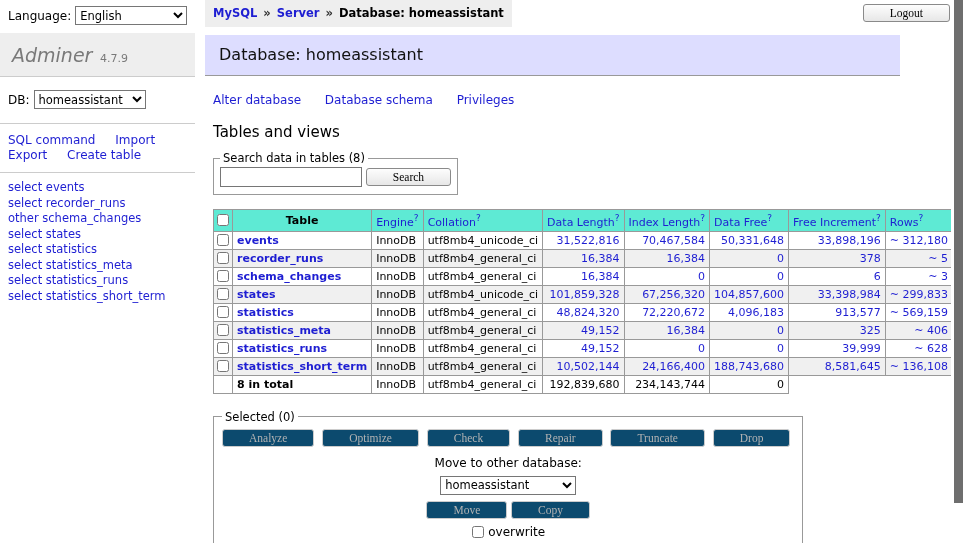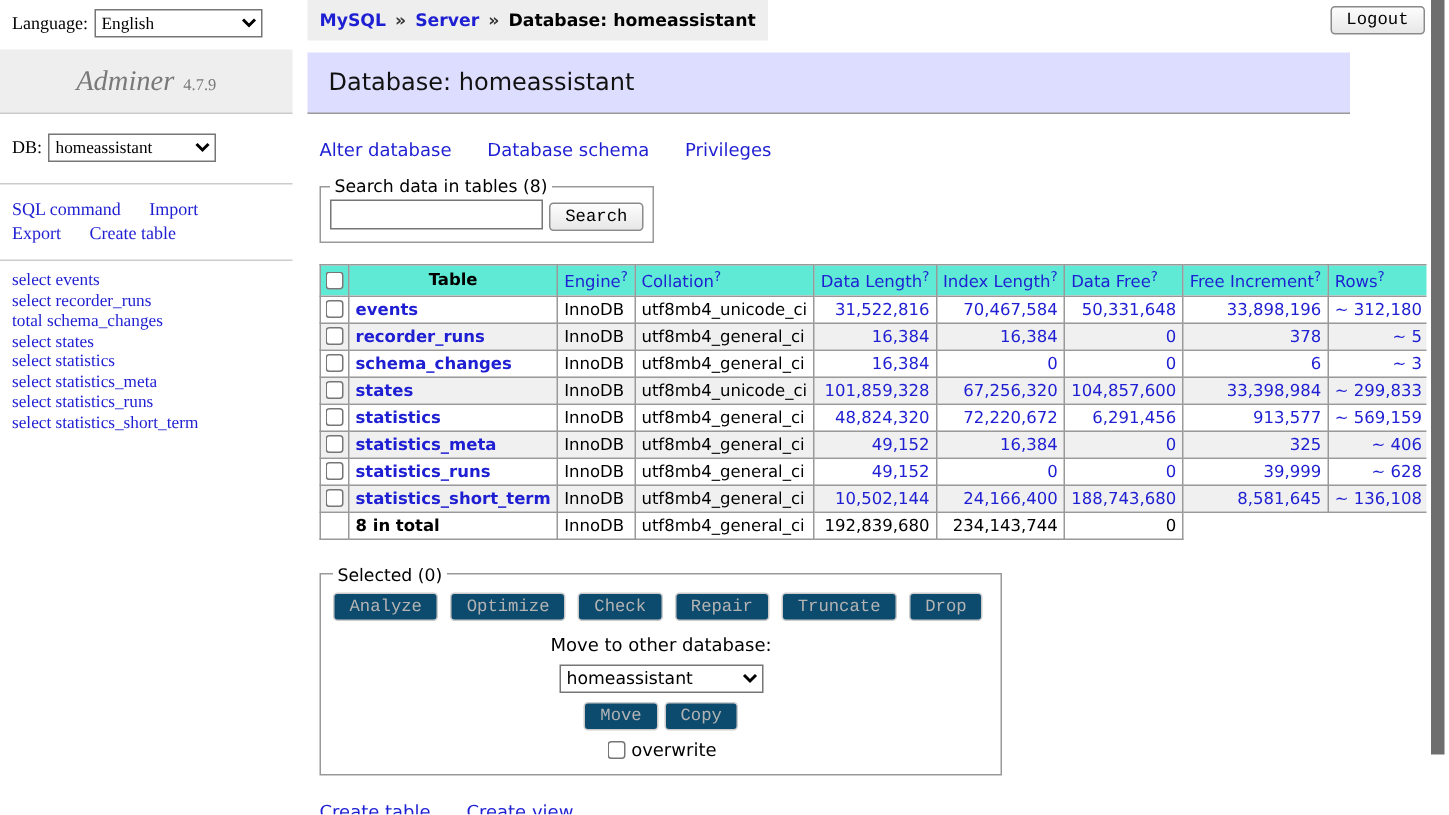--- a/index.html
+++ b/index.html
@@ -8,29 +8,29 @@
     font-family: "DejaVu Sans", sans-serif;
     font-size: 12px;
     color:#000;
     background:#fff;
   }
   .page { position:relative; width:966px; height:543px; overflow:hidden; background:#fff; }
 
   a { color:#1e1ed2; text-decoration:none; cursor:pointer; }
 
   
-  #menu { position:absolute; left:0; top:0; width:195px;font-family:Liberation Serif, serif; }
+  #menu { position:absolute; left:0; top:0; width:195px; }
   .lang-row { margin:0; padding:6px 8px 8px; white-space:nowrap; }
   .lang-row .lbl { margin-right:4px; }
   select {
     font-family:inherit; font-size:11.5px;
     border:1px solid #767676; background:#fff; height:19px;
   }
   .lang-sel { width:112px; }
-  h1 { margin:0; padding:7px 12px 8px; background:#eee; border-bottom:1px solid #ccc; font-weight:normal;text-align:center; }
+  h1 { margin:0; padding:7px 12px 8px; background:#eee; border-bottom:1px solid #ccc; font-weight:normal; }
   .app-name { font-style:italic; font-size:19px; color:#797979; }
   .app-version { font-size:11px; color:#797979; }
   .db-row { margin:0; padding:13px 8px 14px; border-bottom:1px solid #ccc; white-space:nowrap; }
   .db-row .lbl { margin-right:4px; }
   .db-sel { width:112px; }
   .menu-actions { margin:0; padding:8px 8px 9px; border-bottom:1px solid #ccc; font-size:12px; }
   .action-line { display:block; margin:1px 0; }
   .action-line a { margin-right:16px; }
   .menu-tables { margin:7px 0 0; padding:0 8px; font-size:11.5px; }
   .tbl-link { display:block; margin-bottom:1.5px; }
@@ -47,21 +47,21 @@
   .inner { padding-left:8px; }
   .links { margin:17px 0 0; font-size:12px; white-space:nowrap; }
   .links a { margin-right:20px; }
   h3 { margin:16px 0 0; font-size:15px; font-weight:normal; }
 
   fieldset { border:1px solid #999; margin:0; }
   legend { font-size:11.5px; padding:0 3px; }
   .search-fs { display:inline-block; margin-top:10px; padding:2px 6px 7px; }
   .search-fs input[type=text] { width:142px; border:1px solid #767676; font-family:inherit; font-size:11.5px; padding:2px 3px; }
   .btn {
-    font-family:Liberation Mono, monospace; font-size:11.5px; padding:2px 10px;
+    font-family:Liberation Serif, serif; font-size:11.5px; padding:2px 26px;
     border:1px solid #8a8a8a; border-radius:3px;
     background:linear-gradient(#fdfdfd,#e7e7e7); color:#000; cursor:pointer;
   }
   .btn.disabled { color:#b3b3b3; border-color:#ccc; background:#0c4a6e; cursor:default; }
 
   
   table { border-collapse:collapse; margin-top:14px; font-size:11px; }
   td { border:1px solid #999; padding:2px 4px; white-space:nowrap; background:#fff; }
   thead td { background:#5eead4; }
   thead .name-h { text-align:center; min-width:108px; }
@@ -104,21 +104,21 @@
     <p class="db-row">
       <span class="lbl">DB:</span><select class="db-sel"><option>homeassistant</option></select>
     </p>
     <p class="menu-actions">
       <span class="action-line"><a>SQL command</a> <a>Import</a> </span>
       <span class="action-line"><a>Export</a> <a>Create table</a> </span>
     </p>
     <p class="menu-tables">
         <a class="tbl-link">select events</a> 
         <a class="tbl-link">select recorder_runs</a> 
-        <a class="tbl-link">total schema_changes</a> 
+        <a class="tbl-link">other schema_changes</a> 
         <a class="tbl-link">select states</a> 
         <a class="tbl-link">select statistics</a> 
         <a class="tbl-link">select statistics_meta</a> 
         <a class="tbl-link">select statistics_runs</a> 
         <a class="tbl-link">select statistics_short_term</a> 
       </p>
   </div>
 
   <button class="btn logout">Logout</button>
 
@@ -128,20 +128,21 @@
       <span class="sep">»</span>
       <a>Server</a>
       <span class="sep">»</span>
       <span class="crumb-current">Database: homeassistant</span>
     </p>
     <h2>Database: homeassistant</h2>
 
     <div class="inner">
       <p class="links"><a>Alter database</a> <a>Database schema</a> <a>Privileges</a> </p>
 
+      <h3>Tables and views</h3>
 
       <fieldset class="search-fs">
         <legend>Search data in tables (8)</legend>
         <input type="text" value="" style="">
         <button class="btn">Search</button>
       </fieldset>
 
       <table>
         <thead>
           <tr id="thead-row">
@@ -206,21 +207,21 @@
               <td class="num">~ 299,833</td>
               <td></td>
             </tr>
             <tr>
               <td class="check-col"><input type="checkbox" style=""></td>
               <td class="name-cell"><a>statistics</a></td>
               <td>InnoDB</td>
               <td>utf8mb4_general_ci</td>
               <td class="num">48,824,320</td>
               <td class="num">72,220,672</td>
-              <td class="num">6,291,456</td>
+              <td class="num">4,096,183</td>
               <td class="num">913,577</td>
               <td class="num">~ 569,159</td>
               <td></td>
             </tr>
             <tr class="even">
               <td class="check-col"><input type="checkbox" style=""></td>
               <td class="name-cell"><a>statistics_meta</a></td>
               <td>InnoDB</td>
               <td>utf8mb4_general_ci</td>
               <td class="num">49,152</td>

